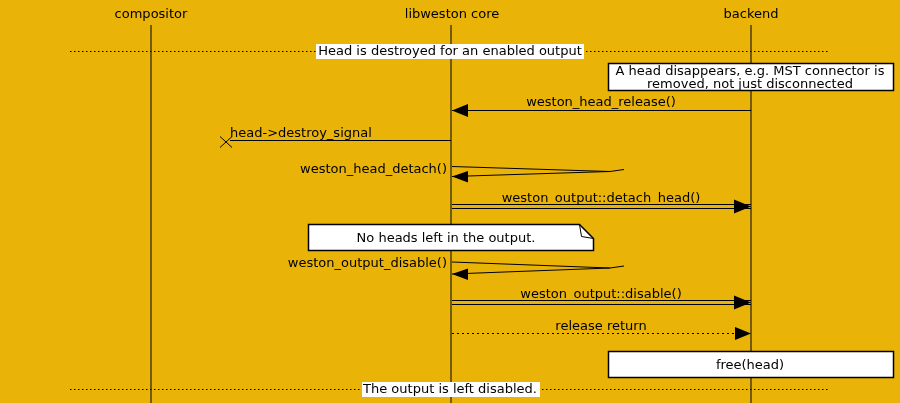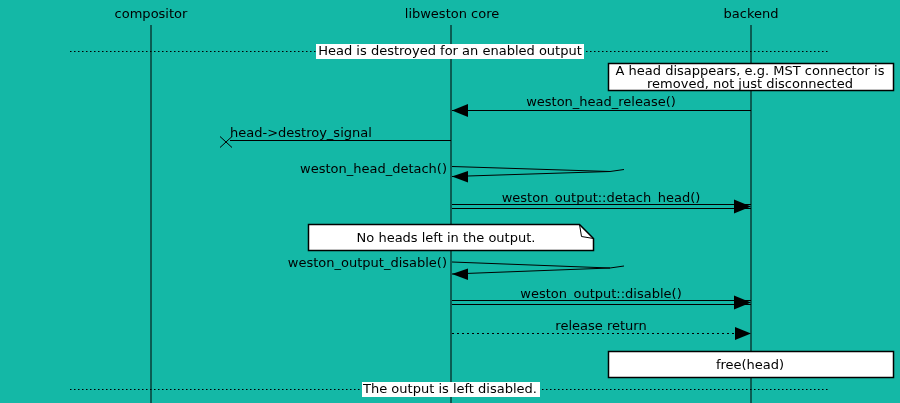--- a/index.html
+++ b/index.html
@@ -5,21 +5,21 @@
   html, body {
     margin: 0;
     padding: 0;
     background: #ffffff;
     font-family: "DejaVu Sans", "Liberation Sans", sans-serif;
   }
   .stage {
     position: relative;
     width: 900px;
     height: 403px;
-    background: #14b8a6;
+    background: #eab308;
     overflow: hidden;
   }
   svg text {
     font-family: "DejaVu Sans", "Liberation Sans", sans-serif;
     font-size: 13px;
     fill: #000000;
   }
   svg .thin  { stroke: #000000; stroke-width: 1; fill: none; }
   svg .boxln { stroke: #000000; stroke-width: 1.5; fill: #ffffff; }
   svg .solid { fill: #000000; stroke: none; }

